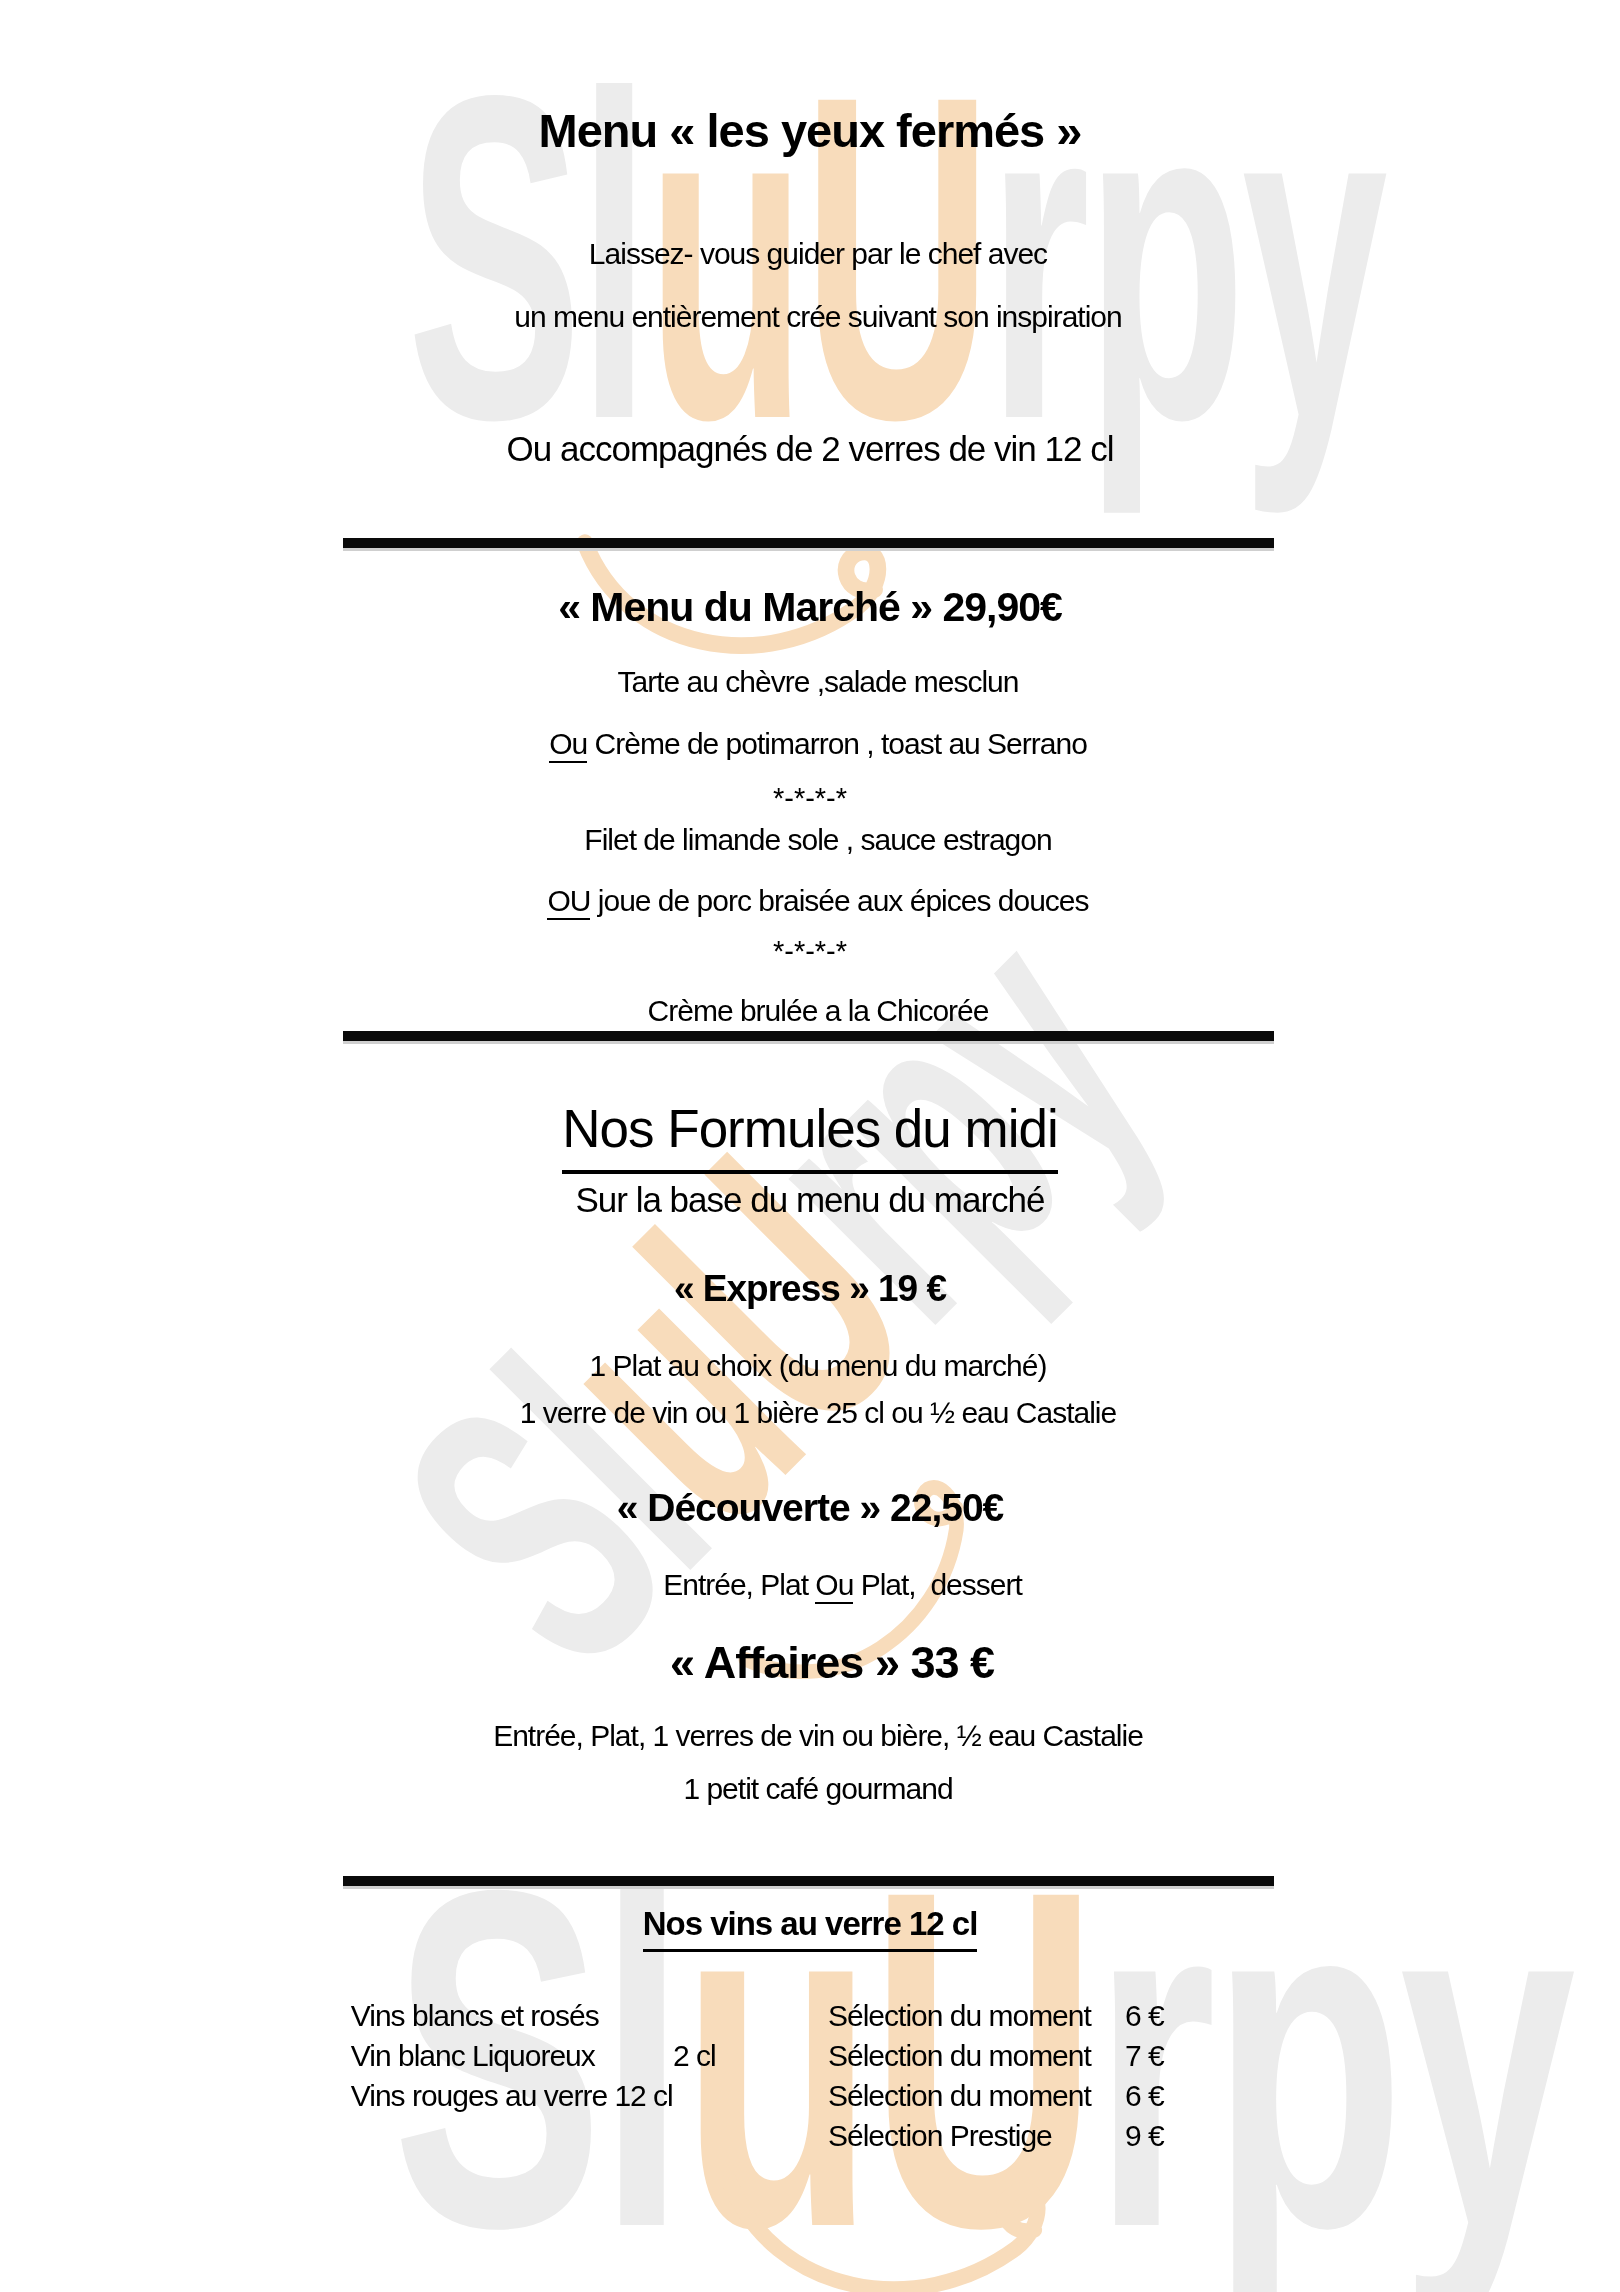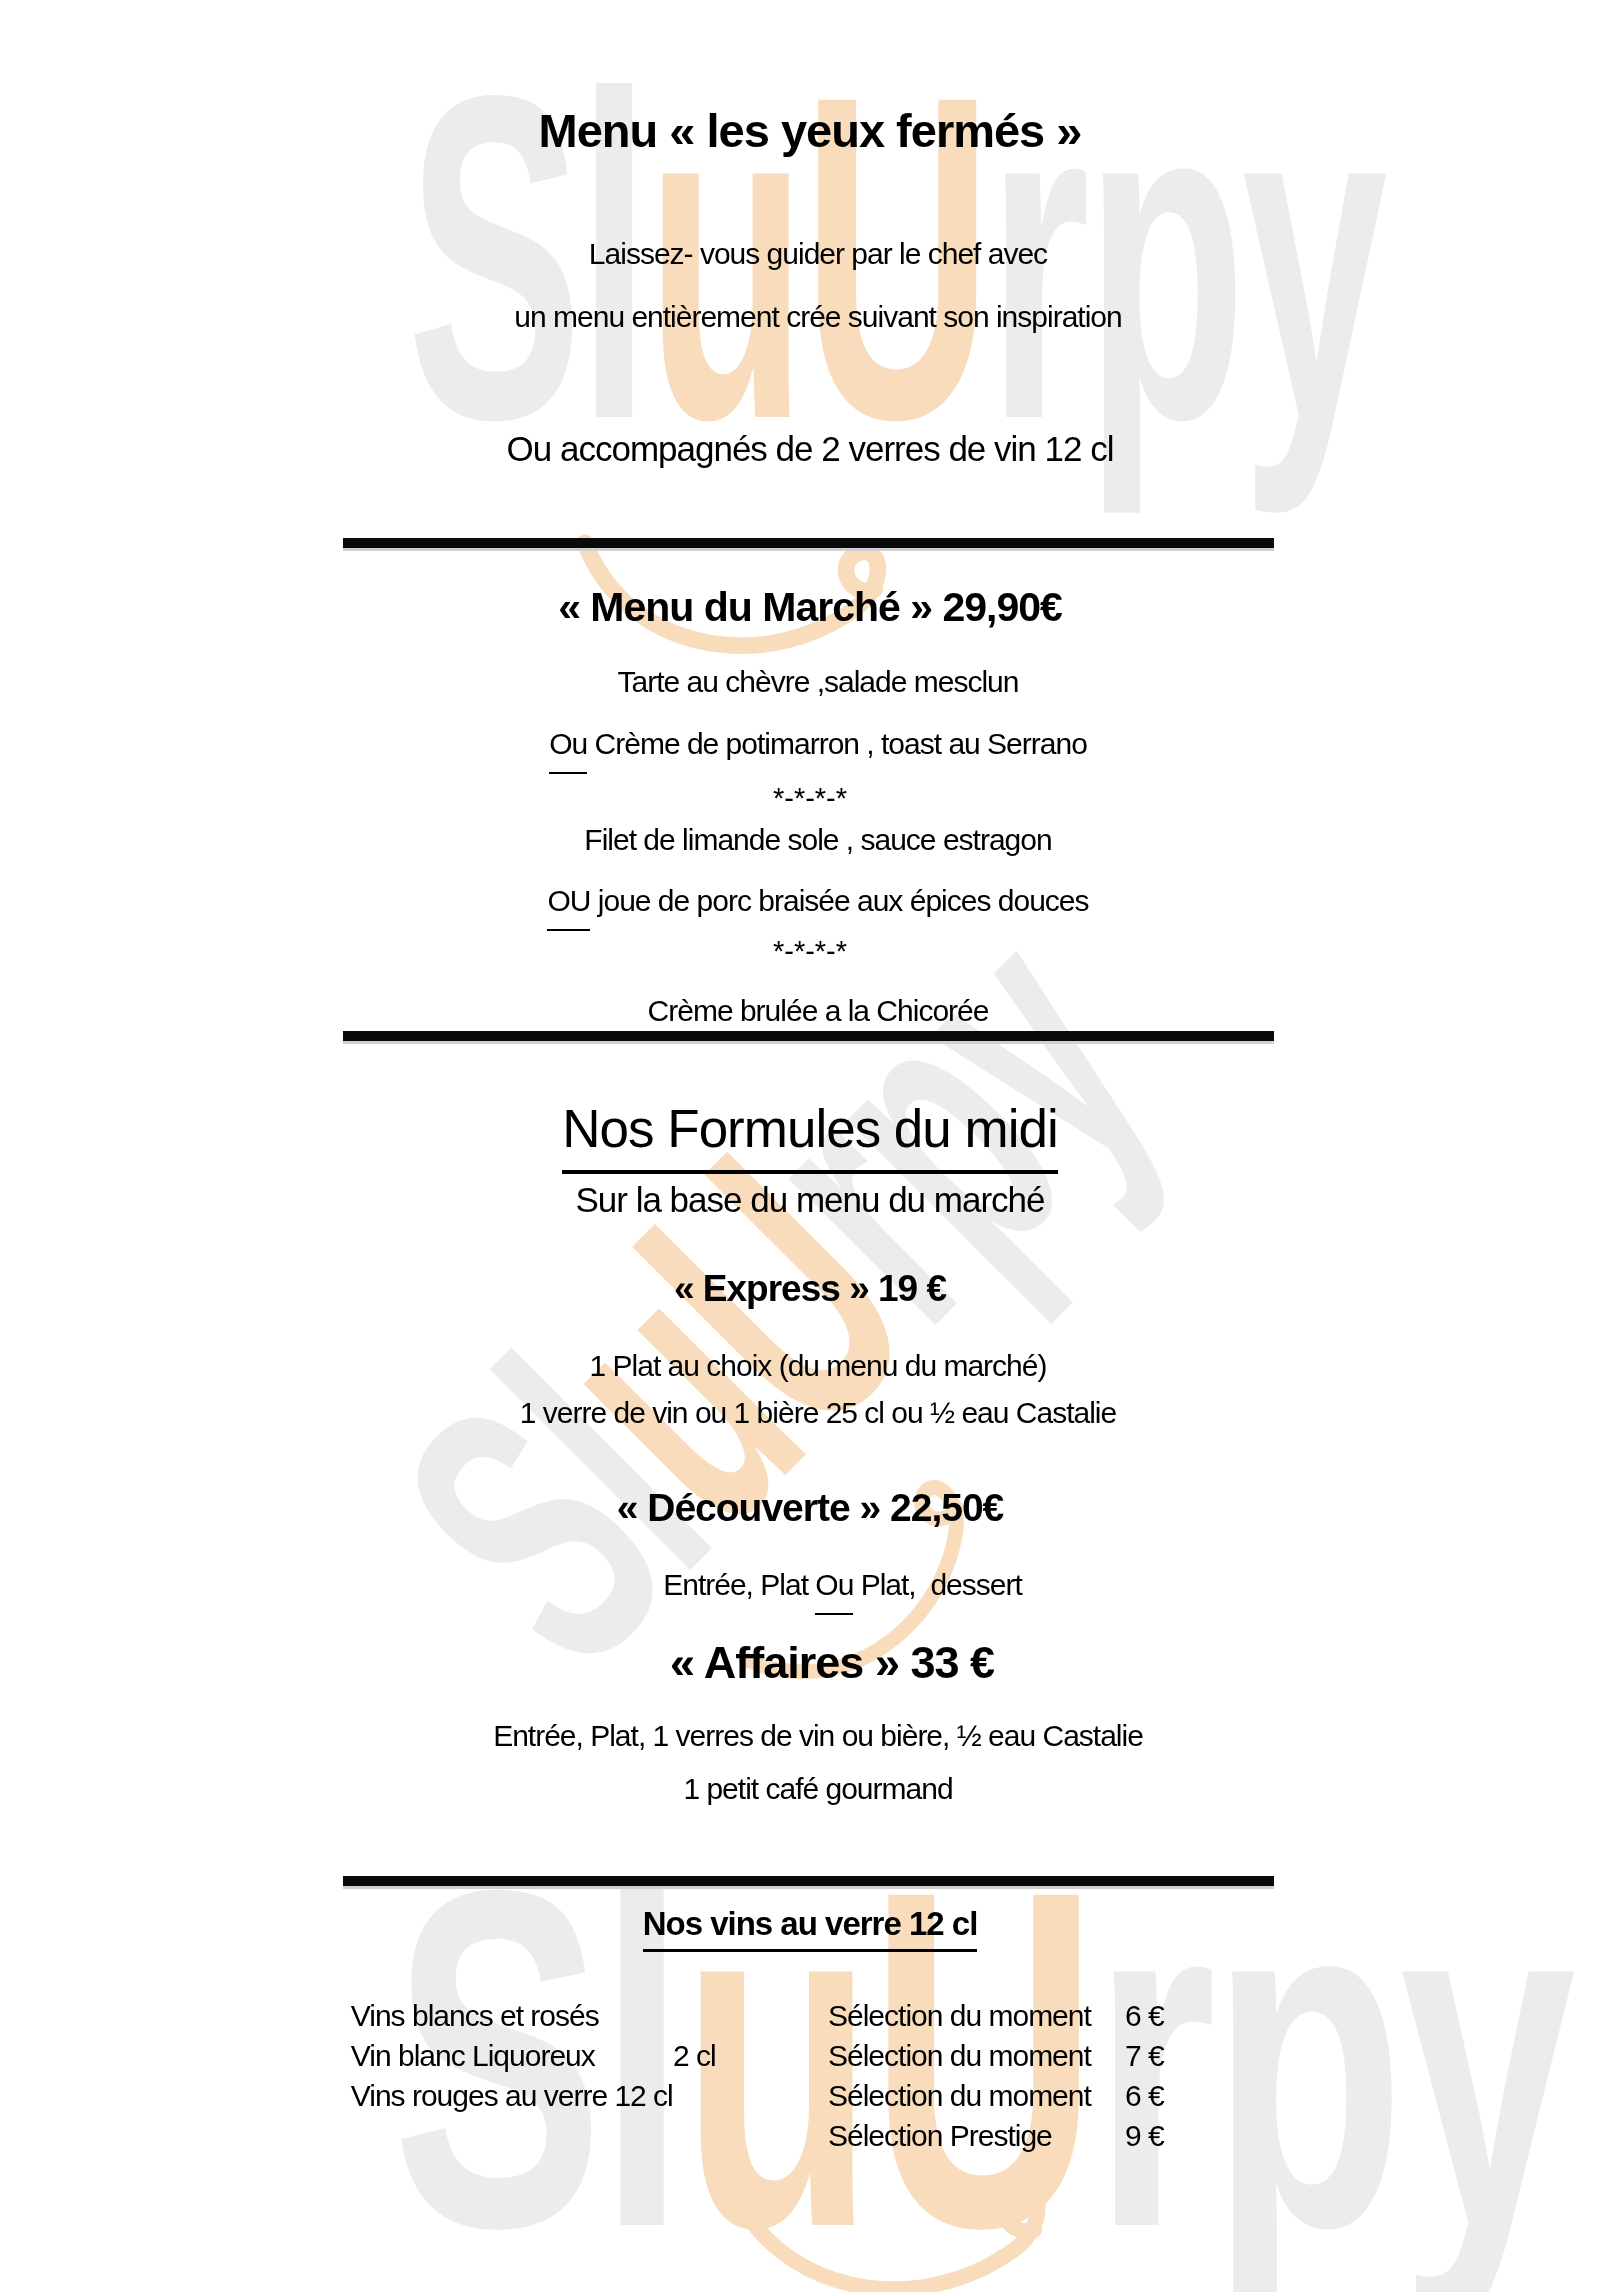--- a/index.html
+++ b/index.html
@@ -41,21 +41,21 @@
   .fs-serv{font-size:35px;}
   .fs-price{font-size:41px;font-weight:bold;letter-spacing:0;}
   .fs-h2{font-size:41px;font-weight:bold;}
   .fs-sep{font-size:29px;letter-spacing:0;}
   .fs-formules{font-size:53px;}
   .fs-sub{font-size:35px;}
   .fs-express{font-size:37px;font-weight:bold;}
   .fs-decouv{font-size:39px;font-weight:bold;}
   .fs-affaires{font-size:45px;font-weight:bold;padding-left:44px;}
   .fs-vins-h{font-size:33px;font-weight:bold;}
-  .u-word{border-bottom:2.9px solid #000;padding-bottom:12px;text-align:center;}
+  .u-word{border-bottom:2.9px solid #000;padding-bottom:1px;text-align:center;}
   .u-head{display:inline-block;border-bottom:4.9px solid #000;padding-bottom:7.8px;margin-top:32px;}
   .u-head-sm{display:inline-block;border-bottom:3.9px solid #000;padding-bottom:4.9px;}
   .rule{
     position:absolute;left:343px;width:931px;height:9.8px;
     background:#0a0a0a;border-bottom:3.9px solid #cfcfcf;
   }
   .t-run{white-space:pre-wrap;}
   
   .wine-table{position:absolute;left:343px;top:1996px;width:931px;}
   .wine-row{position:relative;height:40px;font-size:30px;line-height:40px;}

